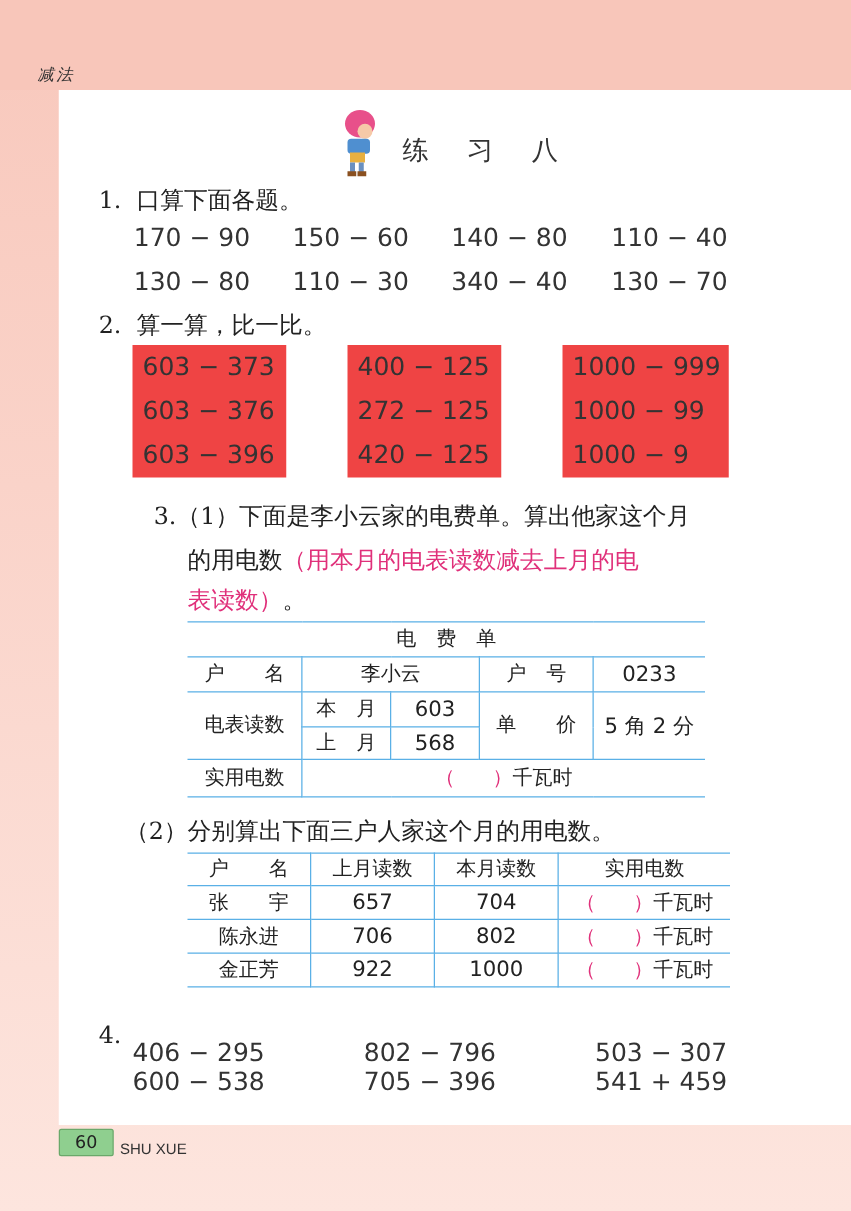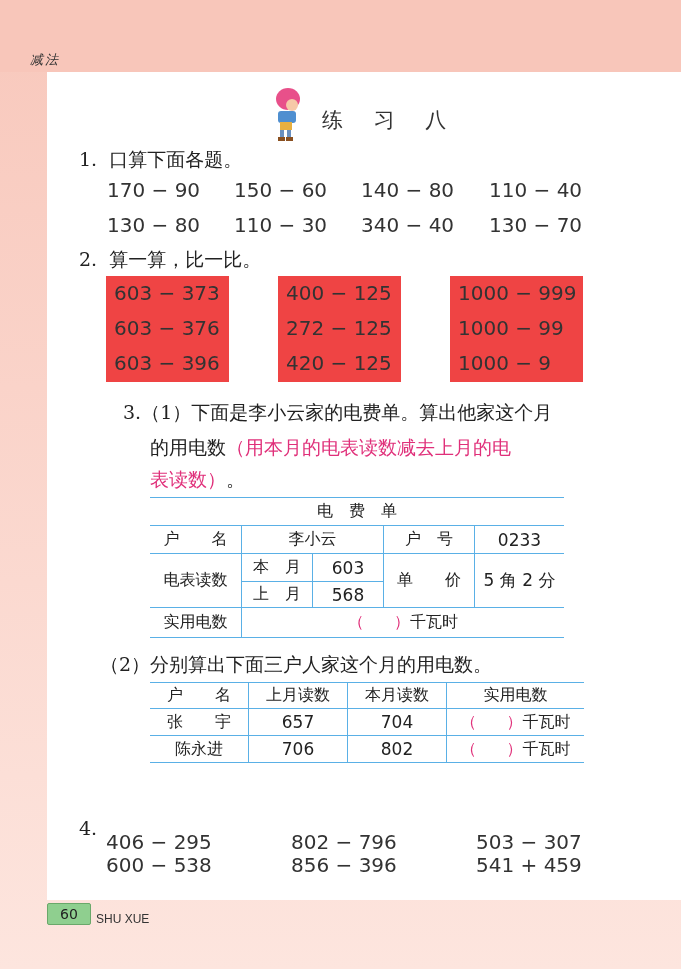--- a/index.html
+++ b/index.html
@@ -145,29 +145,35 @@
     <td class="num">657</td>
     <td class="num">704</td>
     <td><span class="paren">（</span><span style="display:inline-block;width:30px;"></span><span class="paren">）</span><span>千瓦时</span></td>
   </tr>
   <tr style="height:27px;">
     <td>陈永进</td>
     <td class="num">706</td>
     <td class="num">802</td>
     <td><span class="paren">（</span><span style="display:inline-block;width:30px;"></span><span class="paren">）</span><span>千瓦时</span></td>
   </tr>
+  <tr style="height:27px;">
+    <td>金正芳</td>
+    <td class="num">922</td>
+    <td class="num">1000</td>
+    <td><span class="paren">（</span><span style="display:inline-block;width:30px;"></span><span class="paren">）</span><span>千瓦时</span></td>
+  </tr>
 </tbody>
   </table>
 
 <div class="q" style="left:79px;top:817px;">4.</div>
 <div class="row" style="left:106px;top:818px;width:480px;height:26px;margin-top:12px;">
   <span style="left:0">406 − 295</span>
   <span style="left:185px">802 − 796</span>
   <span style="left:370px">503 − 307</span>
 </div>
 <div class="row" style="left:106px;top:853px;width:480px;height:26px;">
   <span style="left:0">600 − 538</span>
-  <span style="left:185px">856 − 396</span>
+  <span style="left:185px">705 − 396</span>
   <span style="left:370px">541 + 459</span>
 </div>
 
 <div class="pagenum">60</div>
 <div class="shuxue">SHU XUE</div>
 
 </body></html>

